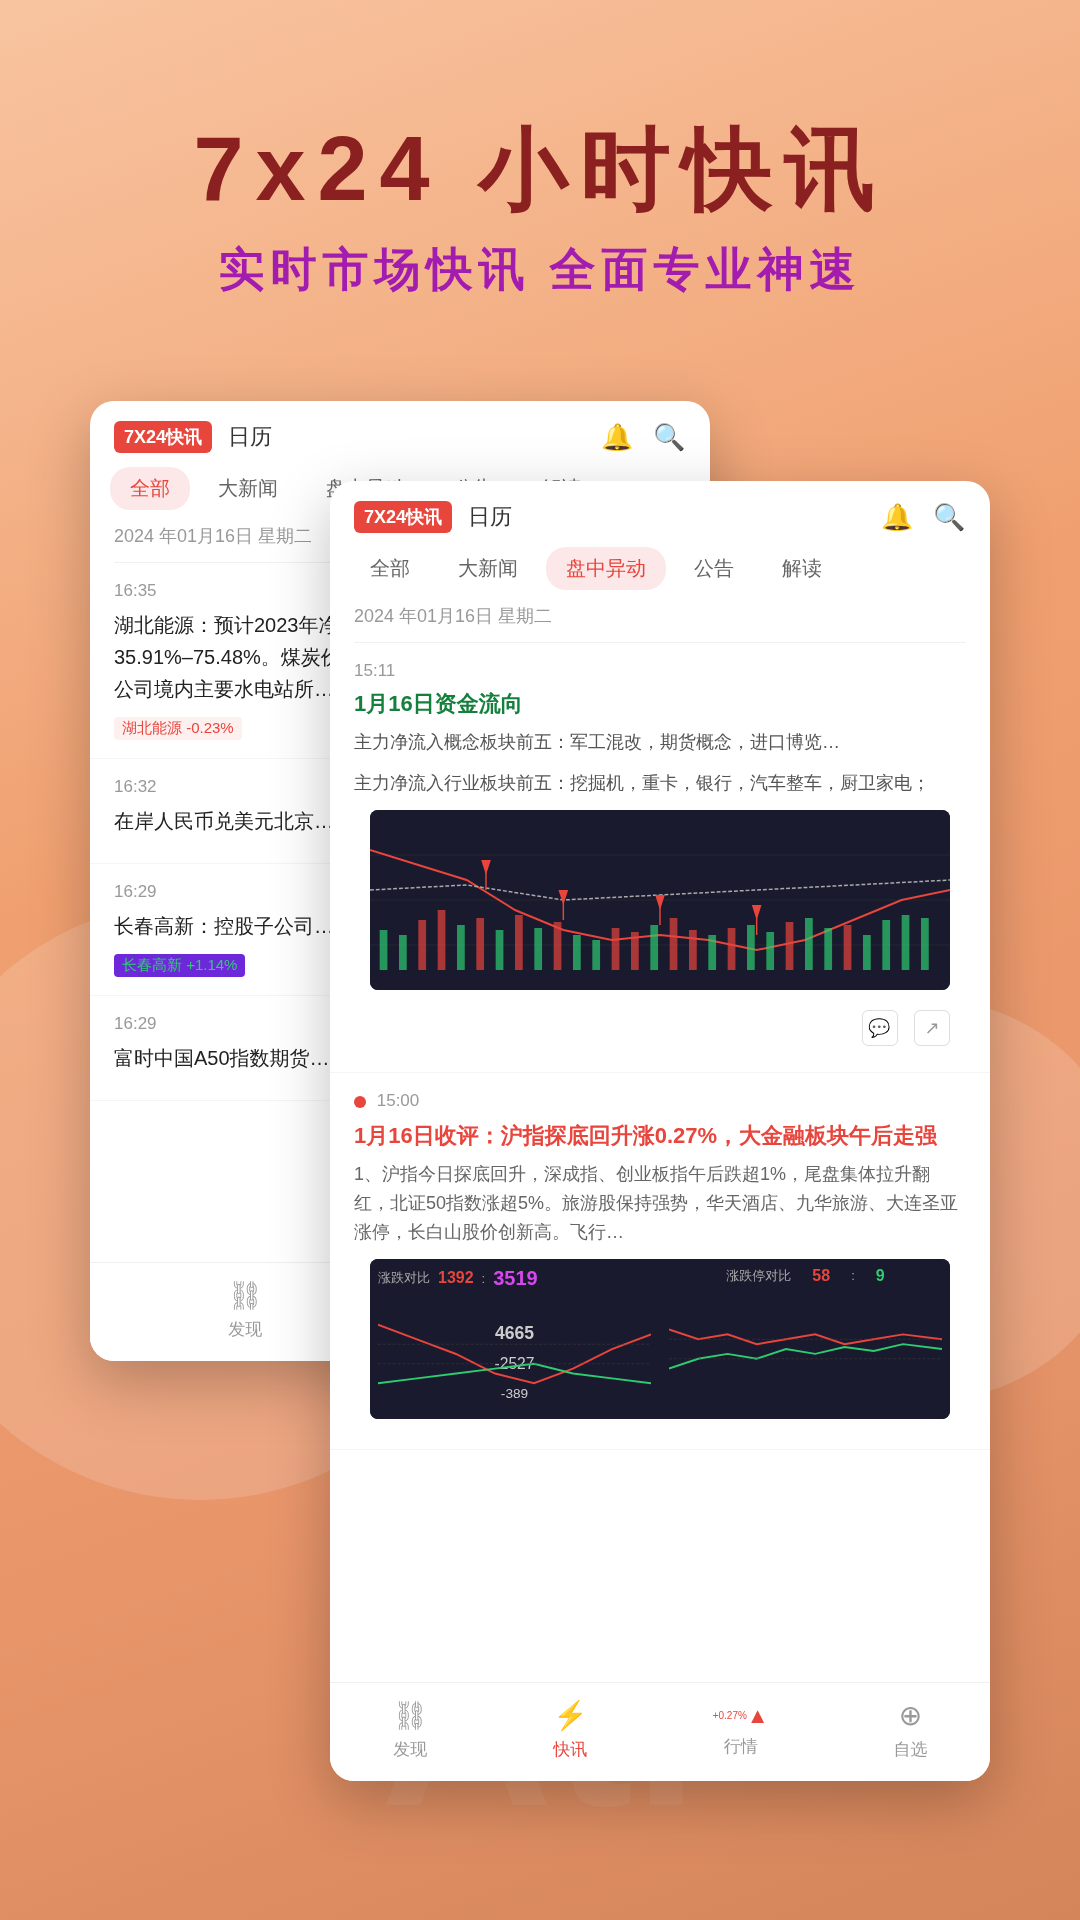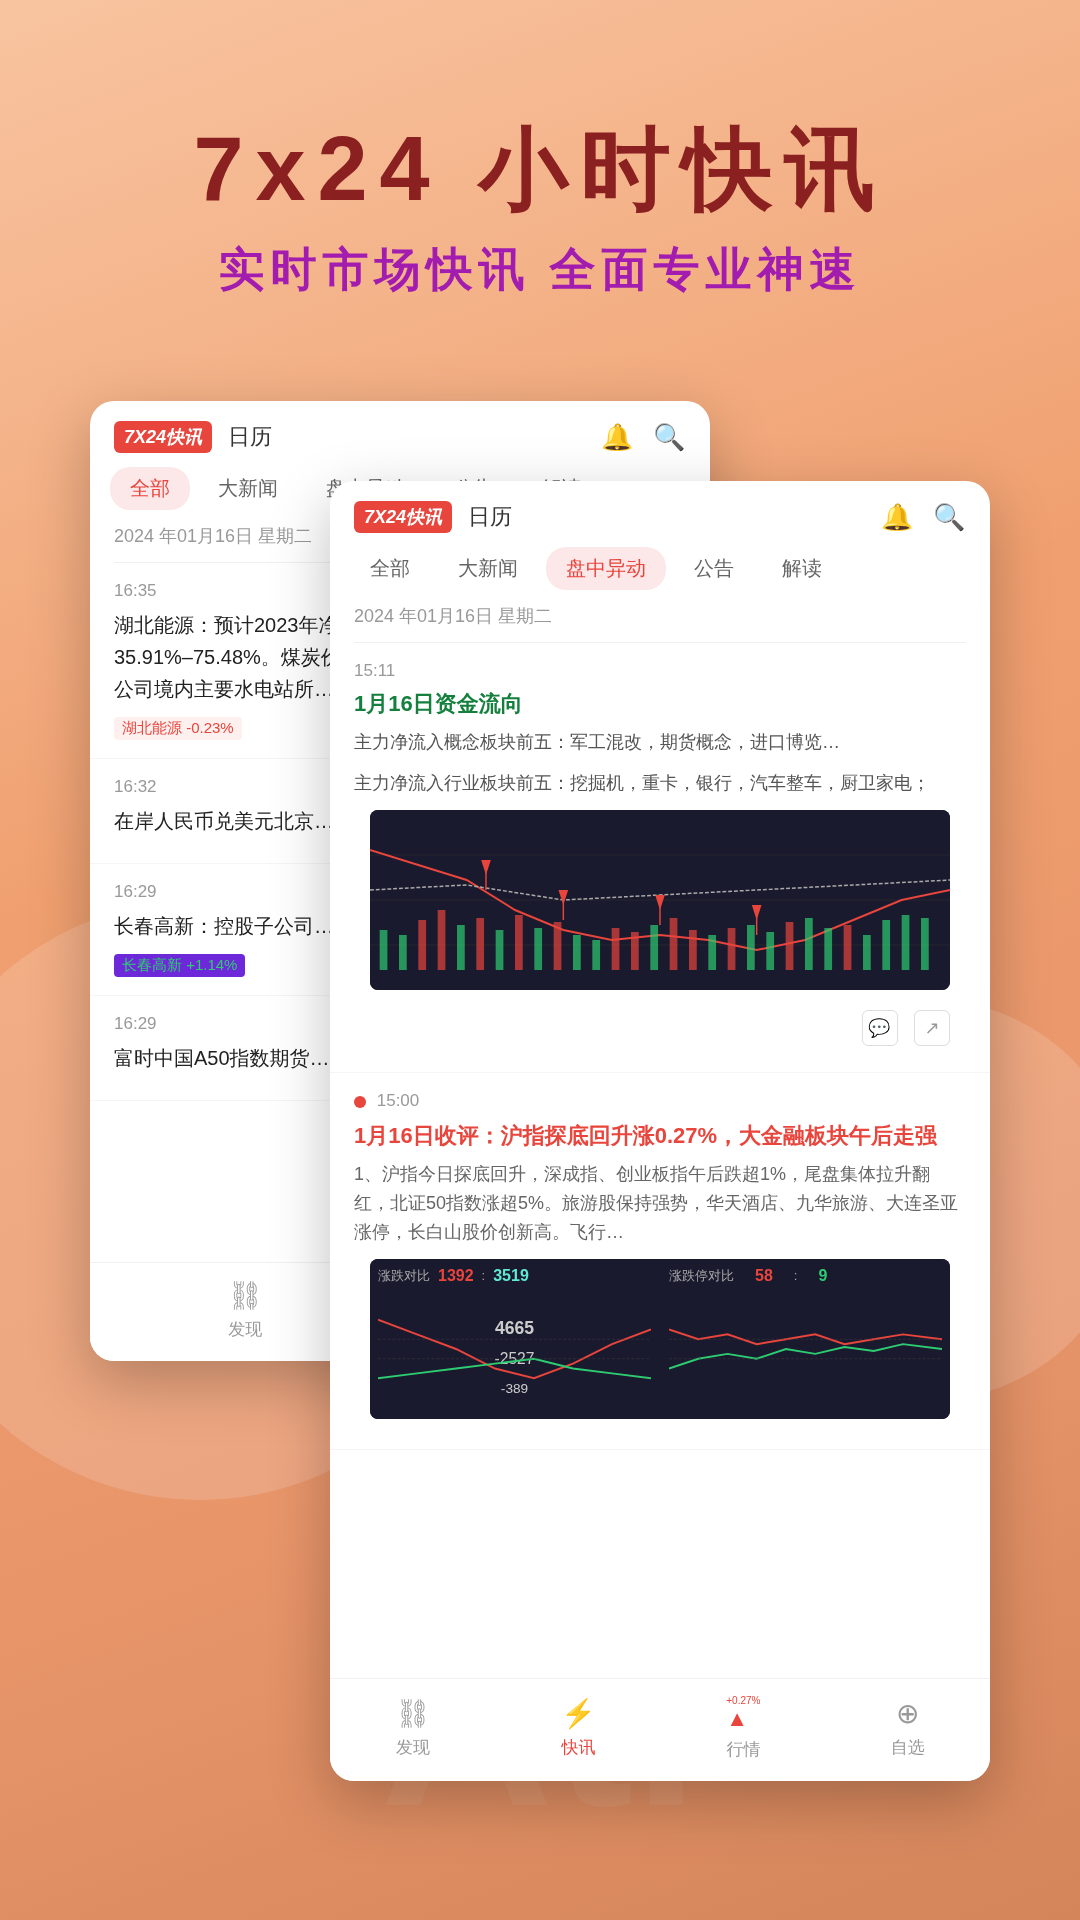--- a/index.html
+++ b/index.html
@@ -93,21 +93,20 @@
       gap: 16px;
     }
     .app-badge {
       background: #e8453c;
       color: #fff;
       font-size: 18px;
       font-weight: 700;
       padding: 4px 10px;
       border-radius: 6px;
       white-space: nowrap;
-      font-style: italic;
     }
     .header-title {
       font-size: 22px;
       color: #333;
       font-weight: 500;
     }
     .header-icons {
       margin-left: auto;
       display: flex;
       gap: 20px;
@@ -283,22 +282,22 @@
     }
 
     .card-front-inner {
       height: 100%;
       display: flex;
       flex-direction: column;
     }
 
     .up-badge {
       display: flex;
-      flex-direction: column;
-      align-items: flex-start;
+      flex-direction: row;
+      align-items: center;
       font-size: 14px;
       color: #e8453c;
     }
 
     
     .watermark {
       position: absolute;
       bottom: 60px;
       left: 50%;
       transform: translateX(-50%);
@@ -482,40 +481,40 @@
         <div class="news-highlighted-title">1月16日收评：沪指探底回升涨0.27%，大金融板块午后走强</div>
         <div class="news-body">1、沪指今日探底回升，深成指、创业板指午后跌超1%，尾盘集体拉升翻红，北证50指数涨超5%。旅游股保持强势，华天酒店、九华旅游、大连圣亚涨停，长白山股价创新高。飞行…</div>
 
         <div class="chart-bottom">
 
           <div class="chart-half" style="background:#1a1a2e;border-radius:6px 0 0 6px;">
             <div style="display:flex;gap:8px;align-items:center;margin-bottom:4px;">
               <span style="font-size:13px;color:#aaa;">涨跌对比</span>
               <span style="font-size:16px;color:#e8453c;font-weight:700;">1392</span>
               <span style="font-size:13px;color:#aaa;">:</span>
-              <span style="font-size:16px;color:#5eead4;font-weight:700;">3519</span>
+              <span style="font-size:20px;color:#d946ef;font-weight:700;">3519</span>
             </div>
             <svg width="100%" height="120" viewBox="0 0 280 120">
               <rect width="280" height="120" fill="#1a1a2e"></rect>
 
               <text x="140" y="45" fill="#ccc" text-anchor="middle" font-size="18" font-weight="700">4665</text>
               <text x="140" y="75" fill="#ccc" text-anchor="middle" font-size="16">-2527</text>
               <text x="140" y="105" fill="#ccc" text-anchor="middle" font-size="14">-389</text>
 
               <polyline points="0,30 40,45 80,60 120,80 160,90 200,75 240,55 280,40" fill="none" stroke="#e8453c" stroke-width="2"></polyline>
 
               <polyline points="0,90 40,85 80,80 120,75 160,70 200,80 240,85 280,90" fill="none" stroke="#2ecc71" stroke-width="2"></polyline>
 
               <line x1="0" y1="50" x2="280" y2="50" stroke="#444" stroke-width="0.5" stroke-dasharray="3,2"></line>
               <line x1="0" y1="70" x2="280" y2="70" stroke="#444" stroke-width="0.5" stroke-dasharray="3,2"></line>
             </svg>
           </div>
 
           <div class="chart-half" style="background:#1a1a2e;border-radius:0 6px 6px 0;">
-            <div style="display:flex;gap:21px;align-items:center;margin-bottom:4px;">
+            <div style="display:flex;gap:21px;align-items:center;margin-bottom:4px;justify-content:center;">
               <span style="font-size:13px;color:#aaa;">涨跌停对比</span>
               <span style="font-size:16px;color:#e8453c;font-weight:700;">58</span>
               <span style="font-size:13px;color:#aaa;">:</span>
               <span style="font-size:16px;color:#2ecc71;font-weight:700;">9</span>
             </div>
             <svg width="100%" height="120" viewBox="0 0 280 120">
               <rect width="280" height="120" fill="#1a1a2e"></rect>
 
               <polyline points="0,80 30,70 60,65 90,70 120,60 150,65 180,58 210,62 240,55 280,60" fill="none" stroke="#2ecc71" stroke-width="2"></polyline>
 

